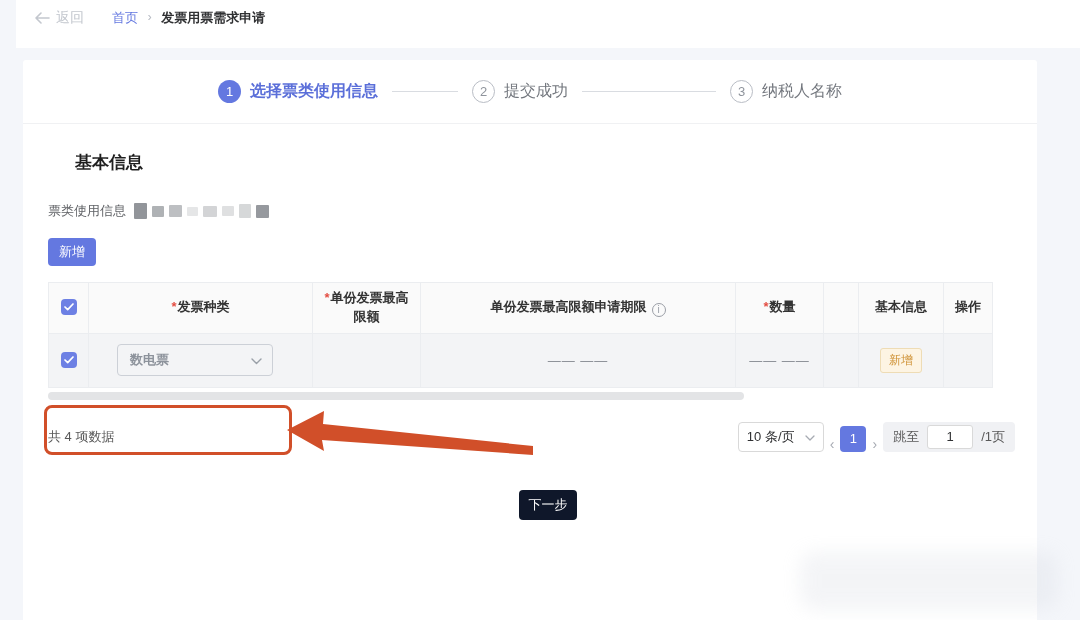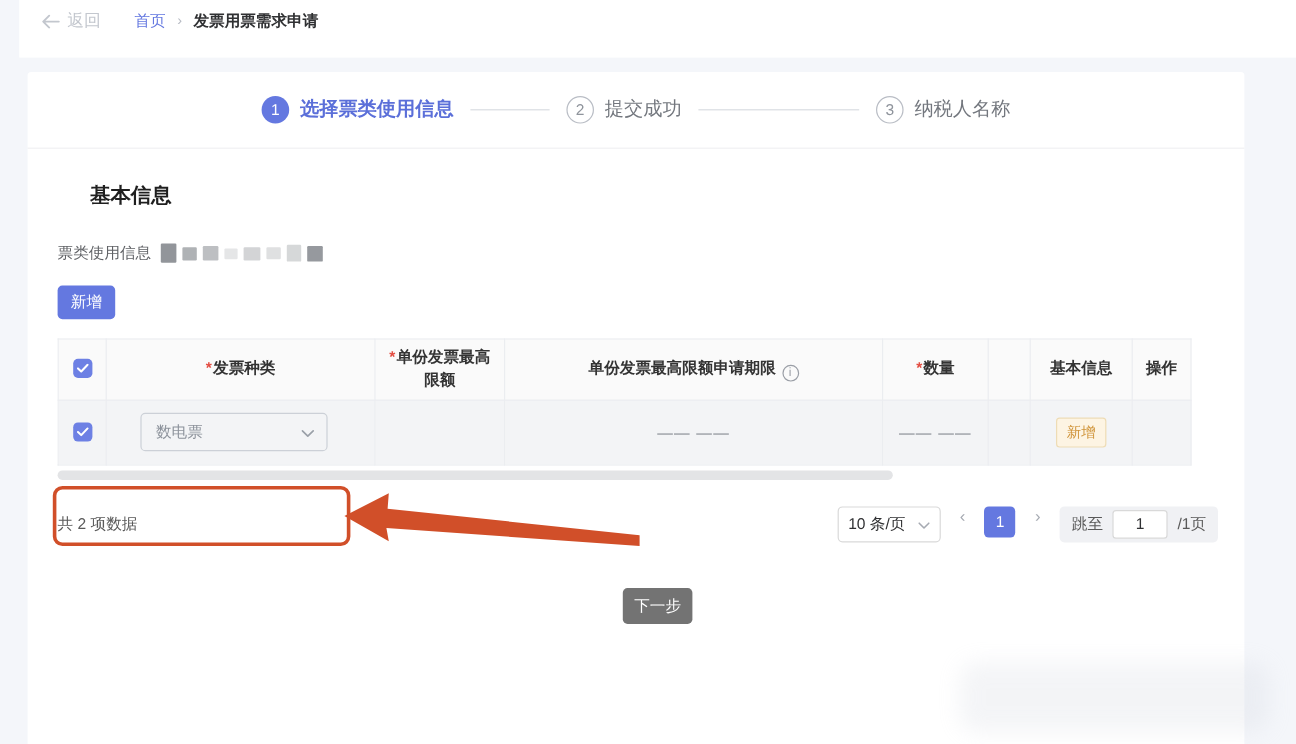--- a/index.html
+++ b/index.html
@@ -72,48 +72,48 @@
                 margin-left:5px; vertical-align:-2px; font-style:normal; }
   .dash { color:#82878f; letter-spacing:1px; white-space:nowrap; }
 
   
   .checkbox { display:inline-flex; width:16px; height:16px; border-radius:4px; background:#6d80e4;
               align-items:center; justify-content:center; cursor:pointer; }
 
   
   .cell-select { display:flex; align-items:center; justify-content:space-between; width:156px; height:32px;
                  margin:0 auto 0 28px; border:1px solid #ccd0d7; border-radius:4px; padding:0 10px 0 12px;
-                 background:transparent; cursor:pointer; }
+                 background:transparent; cursor:pointer;font-weight:bold; }
   .cell-select .sel-text { font-size:13px; color:#8d939c; }
 
   
   .badge-new { display:inline-block; padding:3px 8px; font-size:12px; color:#cf9236; background:#fdf4e3;
                border:1px solid #eedcb5; border-radius:3px; }
 
   
   .hscroll { margin-top:4px; width:696px; height:8px; border-radius:4px; background:#e3e4e6; cursor:pointer; }
 
   
   .table-footer { margin-top:22px; display:flex; align-items:center; justify-content:space-between; width:967px; }
   .total-text { font-size:13px; color:#595959; }
-  .pager { display:flex; align-items:flex-start; gap:10px; }
+  .pager { display:flex; align-items:flex-end; }
   .page-size { display:flex; align-items:center; justify-content:space-between; width:86px; height:30px;
                border:1px solid #d9d9d9; border-radius:4px; padding:0 8px; font-size:13px; color:#303133;
                background:#fff; cursor:pointer; }
   .page-arrow { color:#a6aab2; font-size:14px; padding:0 6px; cursor:pointer; user-select:none; }
   .page-num { width:26px; height:26px; border-radius:4px; background:#6478e0; color:#fff; font-size:13px;
               display:flex; align-items:center; justify-content:center; cursor:pointer; }
   .jumper { display:flex; align-items:center; gap:8px; height:30px; background:#f0f1f4; border-radius:4px;
             padding:0 10px; font-size:13px; color:#595959; }
   .jump-input { width:46px; height:24px; border:1px solid #d9d9d9; border-radius:3px; text-align:center;
                 font-size:13px; color:#303133; background:#fff; font-family:inherit; }
 
   
   .next-row { display:flex; justify-content:center; margin-top:38px; width:1000px; }
-  .btn-next { width:58px; height:30px; background:#737373; color:#fff; border:none; border-radius:4px;
+  .btn-next { width:58px; height:30px; background:#0f172a; color:#fff; border:none; border-radius:4px;
               font-size:13px; cursor:pointer; font-family:inherit;text-align:center; }
 
   
   .annot-box { position:absolute; left:44px; top:405px; width:248px; height:50px; border:3px solid #d14f29;
                border-radius:8px; z-index:20; pointer-events:none; }
   .annot-arrow { position:absolute; left:0; top:0; z-index:21; pointer-events:none; }
 
   
   .watermark { position:absolute; left:800px; top:552px; width:258px; height:58px; background:#ccd0da;
                opacity:.22; filter:blur(9px); border-radius:14px; pointer-events:none; }
@@ -236,21 +236,21 @@
             <td><span class="badge-new">新增</span></td>
             <td></td>
           </tr>
         </tbody>
           </table>
         <div class="hscroll"></div>
       </div>
 
       
       <div class="table-footer">
-        <span class="total-text">共 2 项数据</span>
+        <span class="total-text">共 4 项数据</span>
         <div class="pager">
           <div class="page-size">
             <span>10 条/页</span>
             <span>
               <svg width="10" height="6" viewBox="0 0 10 6">
                   <path d="M1 1 L5 5 L9 1" stroke="#a6aab2" stroke-width="1.3" fill="none" stroke-linecap="round" stroke-linejoin="round"></path>
                 </svg>
             </span>
           </div>
           <span class="page-arrow">‹</span>

